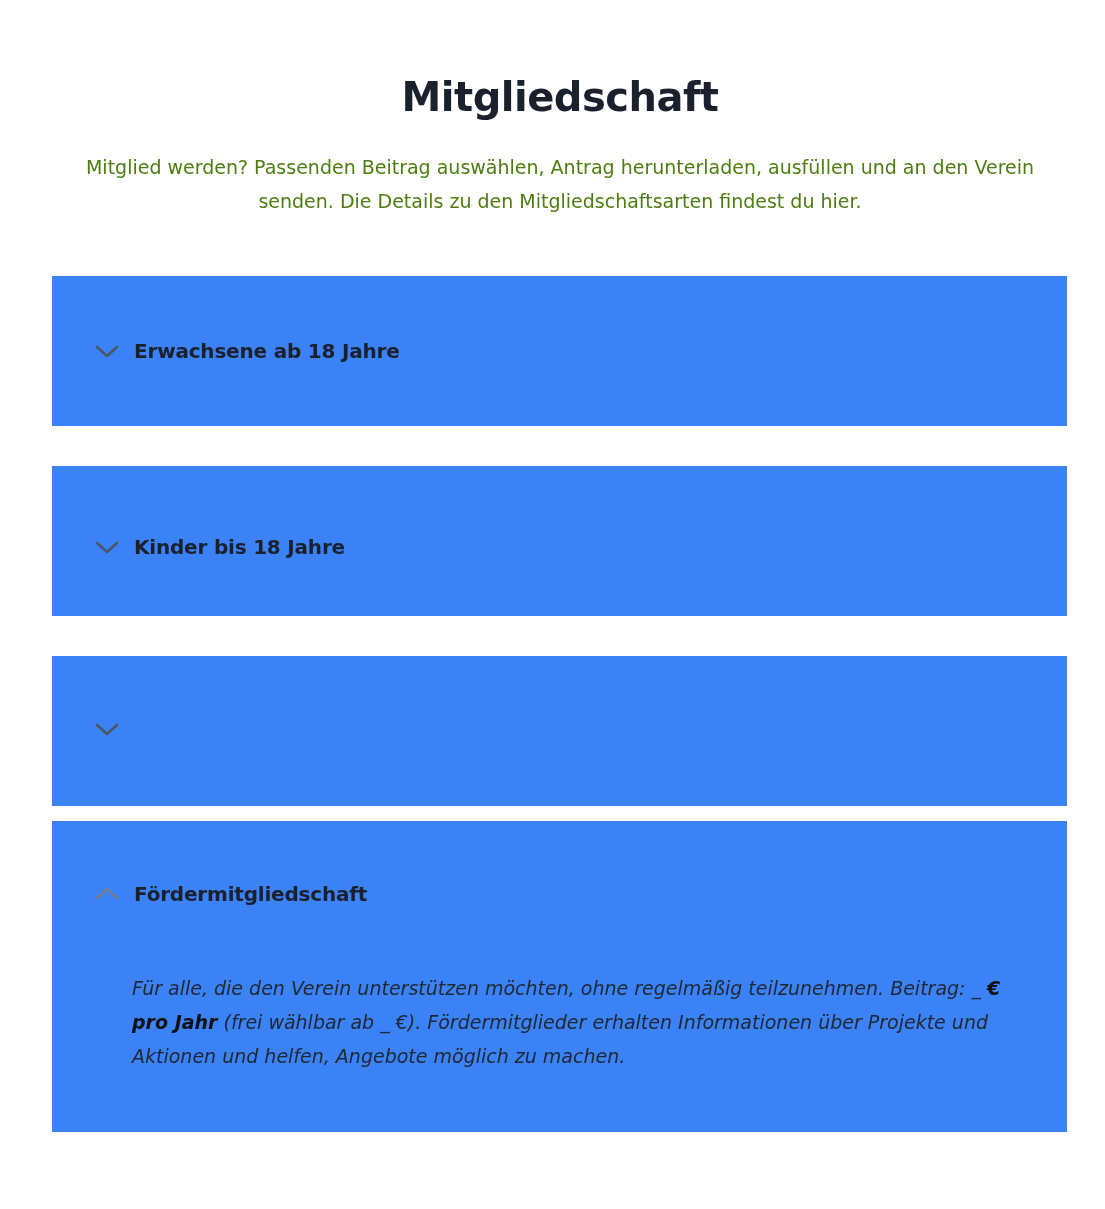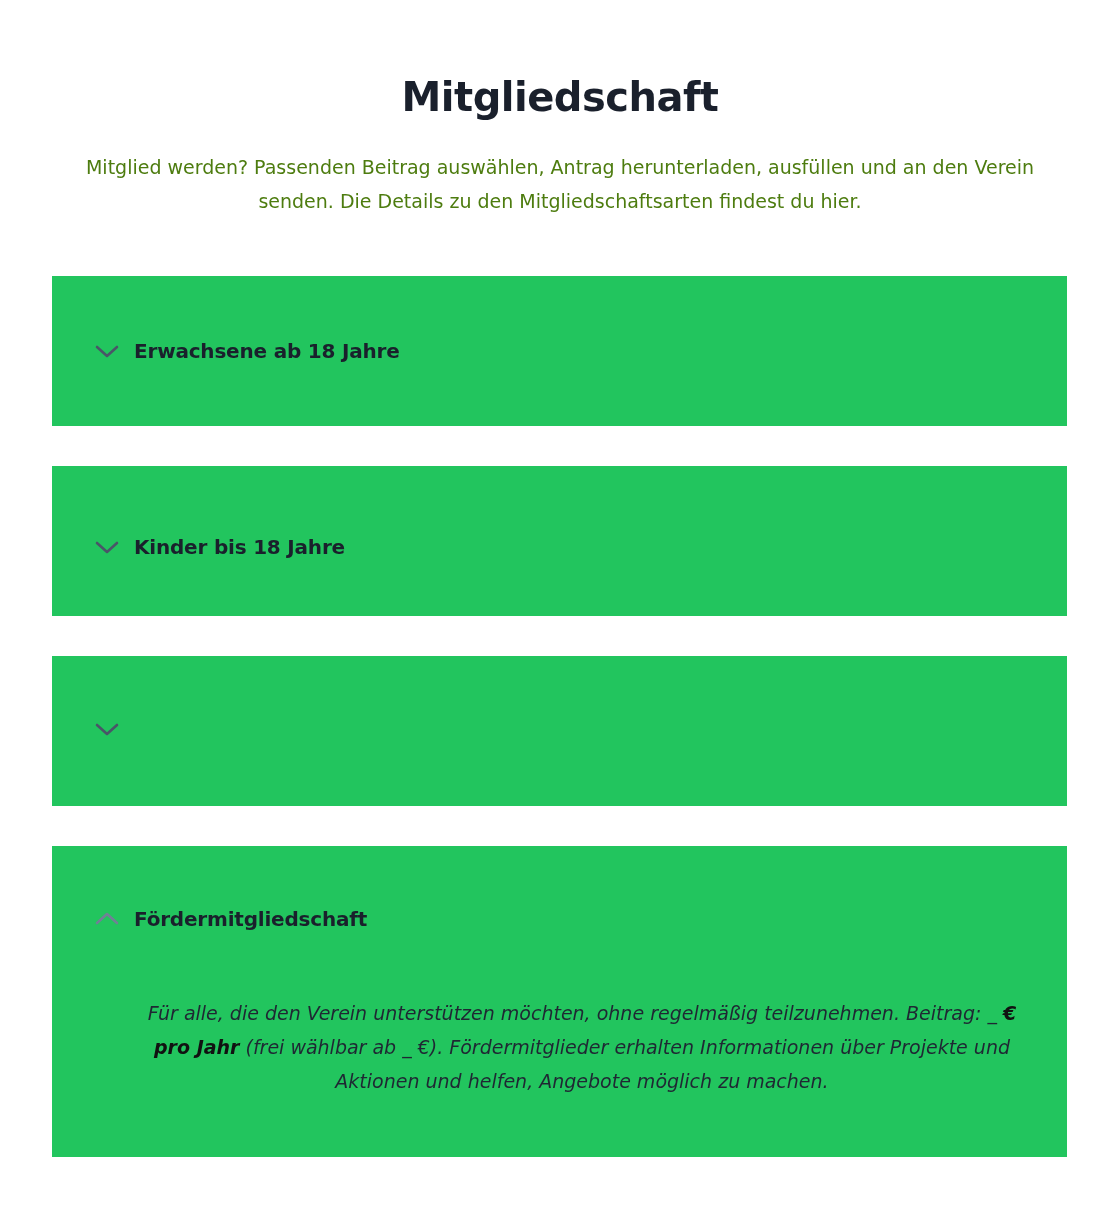--- a/index.html
+++ b/index.html
@@ -11,21 +11,21 @@
   .title {
     position: absolute; top: 70px; left: 0; width: 1120px; text-align: center;
     font-size: 40px; font-weight: 700; letter-spacing: -0.5px; color: #1a202c;
     margin: 0; line-height: 54px;
   }
   .intro {
     position: absolute; top: 150px; left: 80px; width: 960px; text-align: center;
     font-size: 19px; line-height: 34px; color: #4d7c0f; margin: 0;
   }
   .panel {
-    position: absolute; left: 52px; width: 1015px; background: #22c55e; text-align: center;
+    position: absolute; left: 52px; width: 1015px; background: #3b82f6;
   }
   .panel-head {
     position: absolute; left: 42px; display: flex; align-items: center; cursor: pointer;
   }
   .chev {
     width: 26px; height: 20px; display: inline-block; margin-right: 14px;
   }
   .chev svg { display: block; }
   .panel-title {
     font-size: 20px; font-weight: 700; color: #1a202c; letter-spacing: -0.2px;
@@ -67,21 +67,21 @@
 <div class="panel" style="top:656px;height:150px;">
   <div class="panel-head" style="top:63px;">
     <span class="chev">
       <svg width="26" height="20" viewBox="0 0 26 20">
           <polyline points="3,6 13,15 23,6" fill="none" stroke="#4a5568" stroke-width="2.6" stroke-linecap="round" stroke-linejoin="round"></polyline>
         </svg>
     </span>
   </div>
 </div>
 
-<div class="panel" style="top:846px;height:311px;">
+<div class="panel" style="top:821px;height:311px;">
   <div class="panel-head" style="top:61px;">
     <span class="chev">
       <svg width="26" height="20" viewBox="0 0 26 20">
           <polyline points="3,14 13,5 23,14" fill="none" stroke="#718096" stroke-width="2.6" stroke-linecap="round" stroke-linejoin="round"></polyline>
         </svg>
     </span>
     <span class="panel-title">Fördermitgliedschaft</span>
   </div>
   <p class="panel-body"><span>Für alle, die den Verein unterstützen möchten, ohne regelmäßig teilzunehmen. Beitrag: _ </span><b>€ pro Jahr</b><span> (frei wählbar ab _ €). Fördermitglieder erhalten Informationen über Projekte und Aktionen und helfen, Angebote möglich zu machen.</span></p>
 </div>

